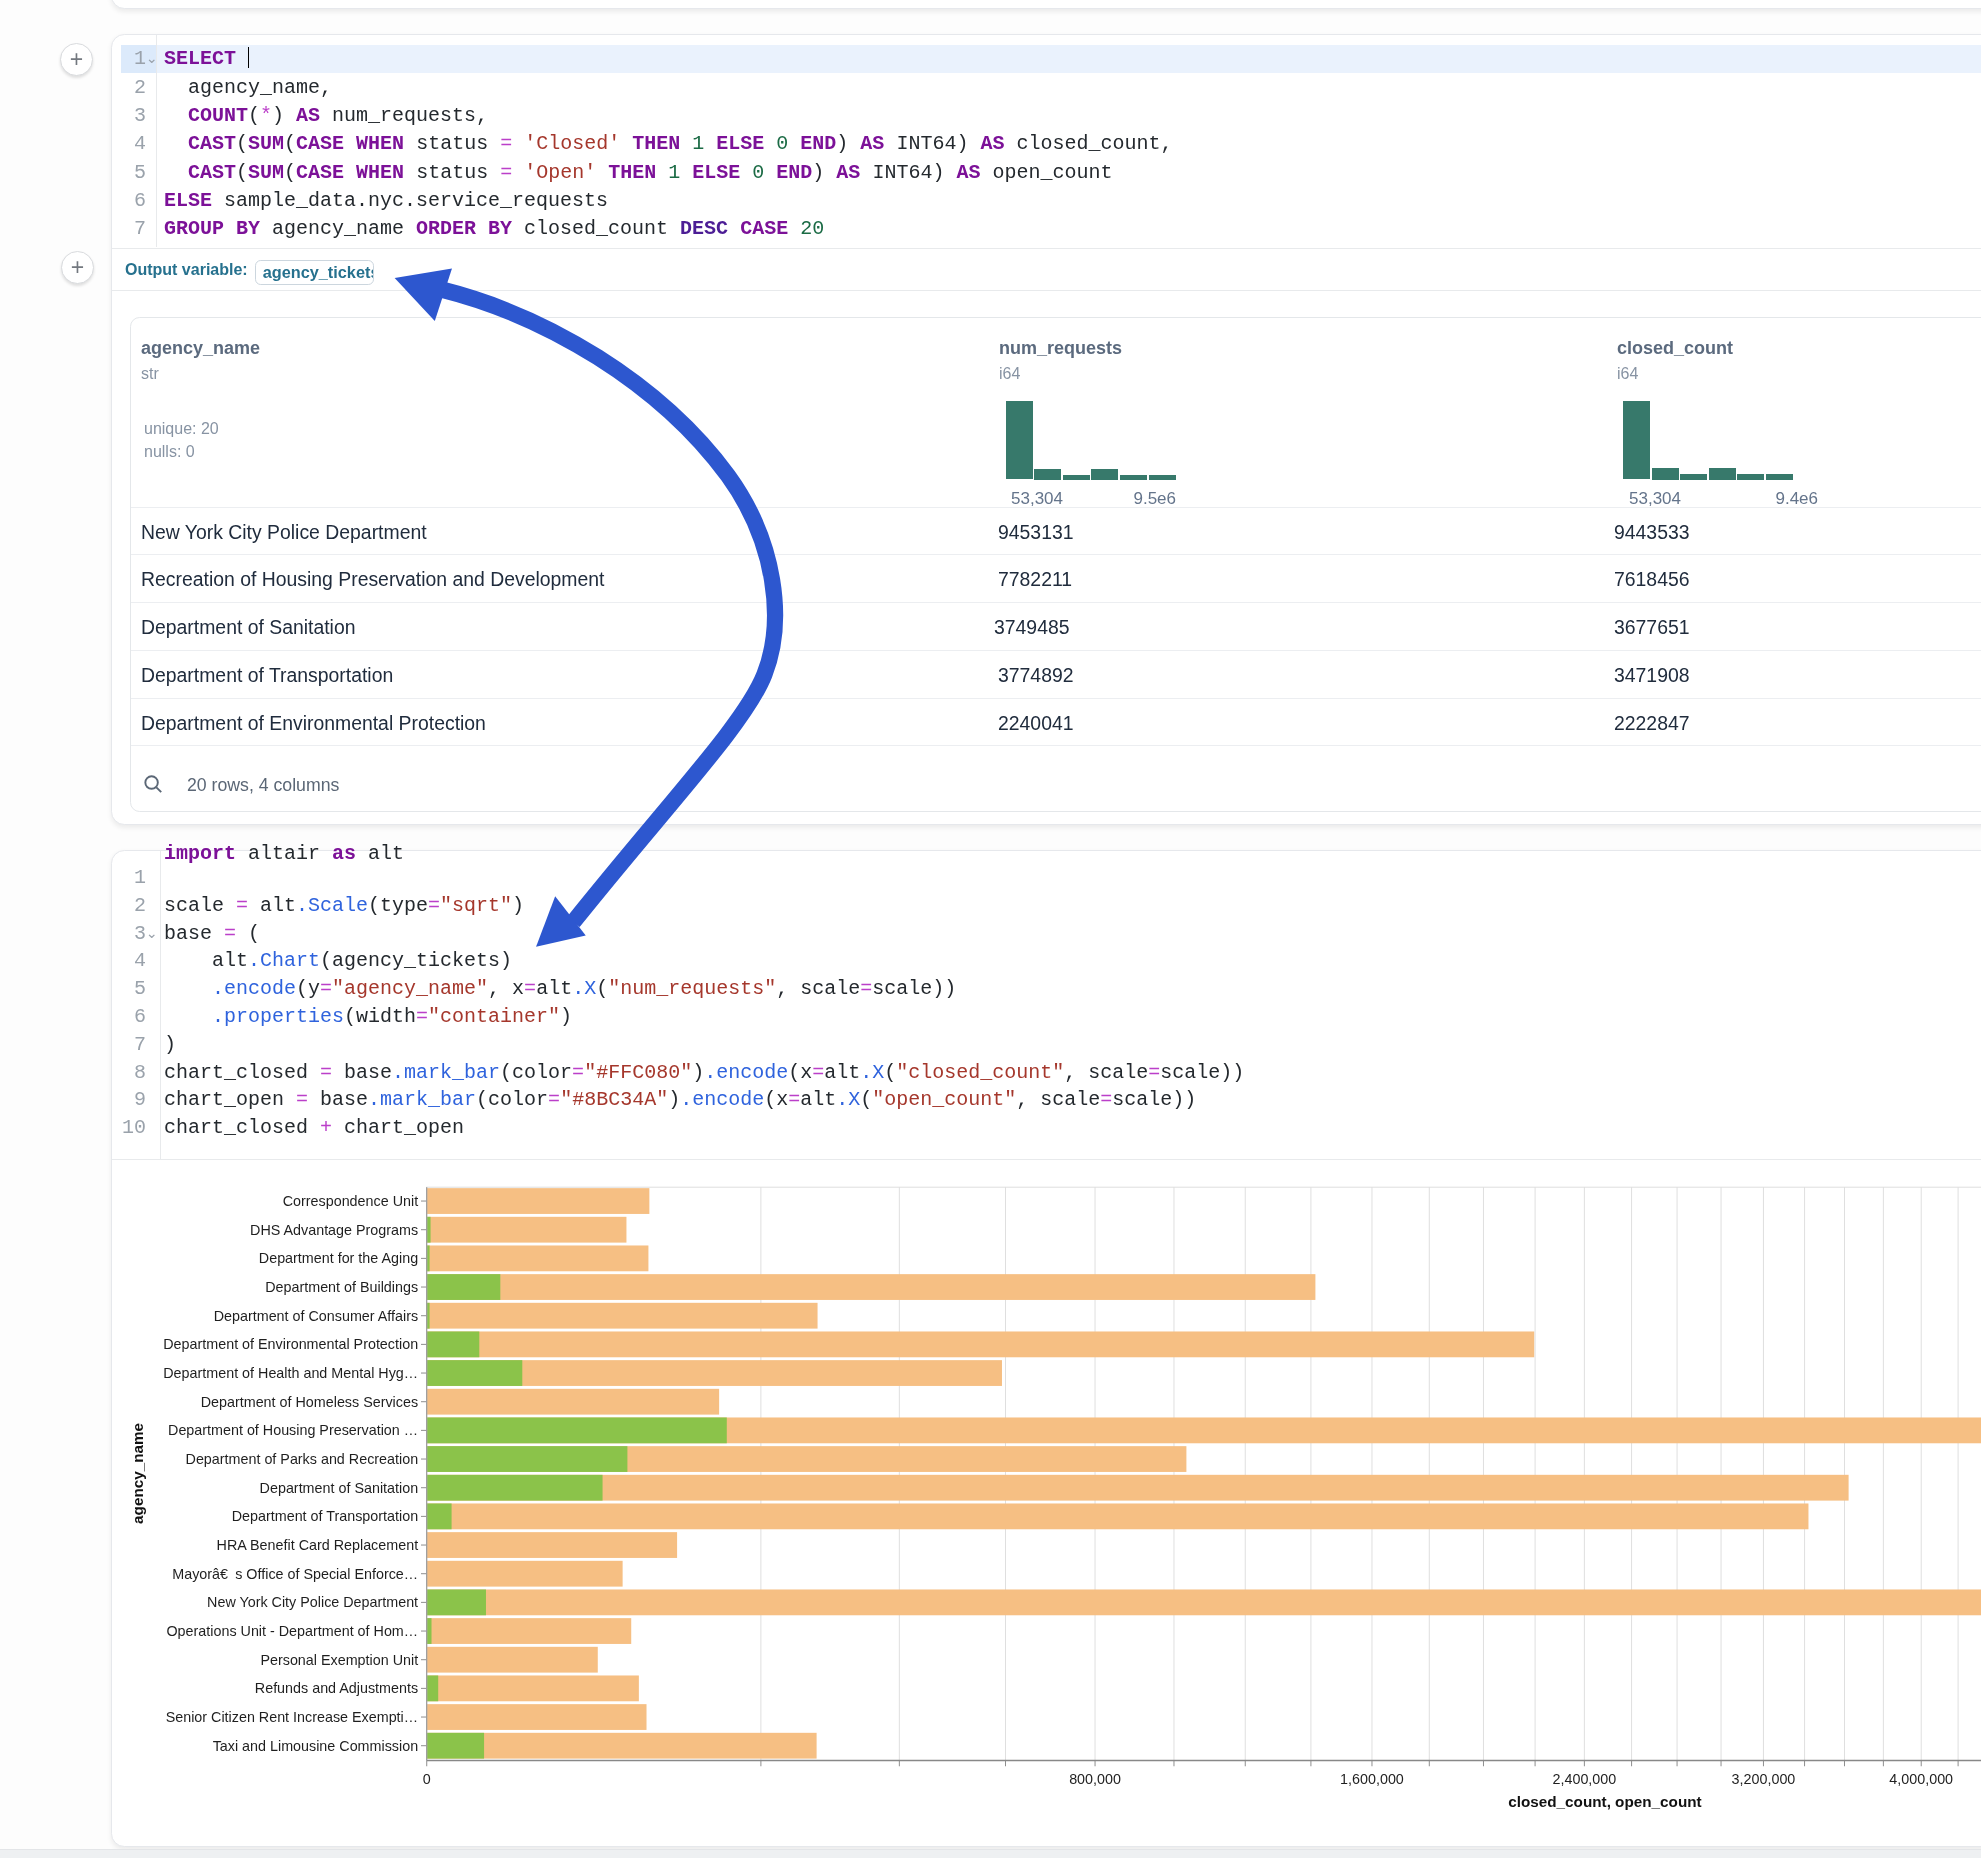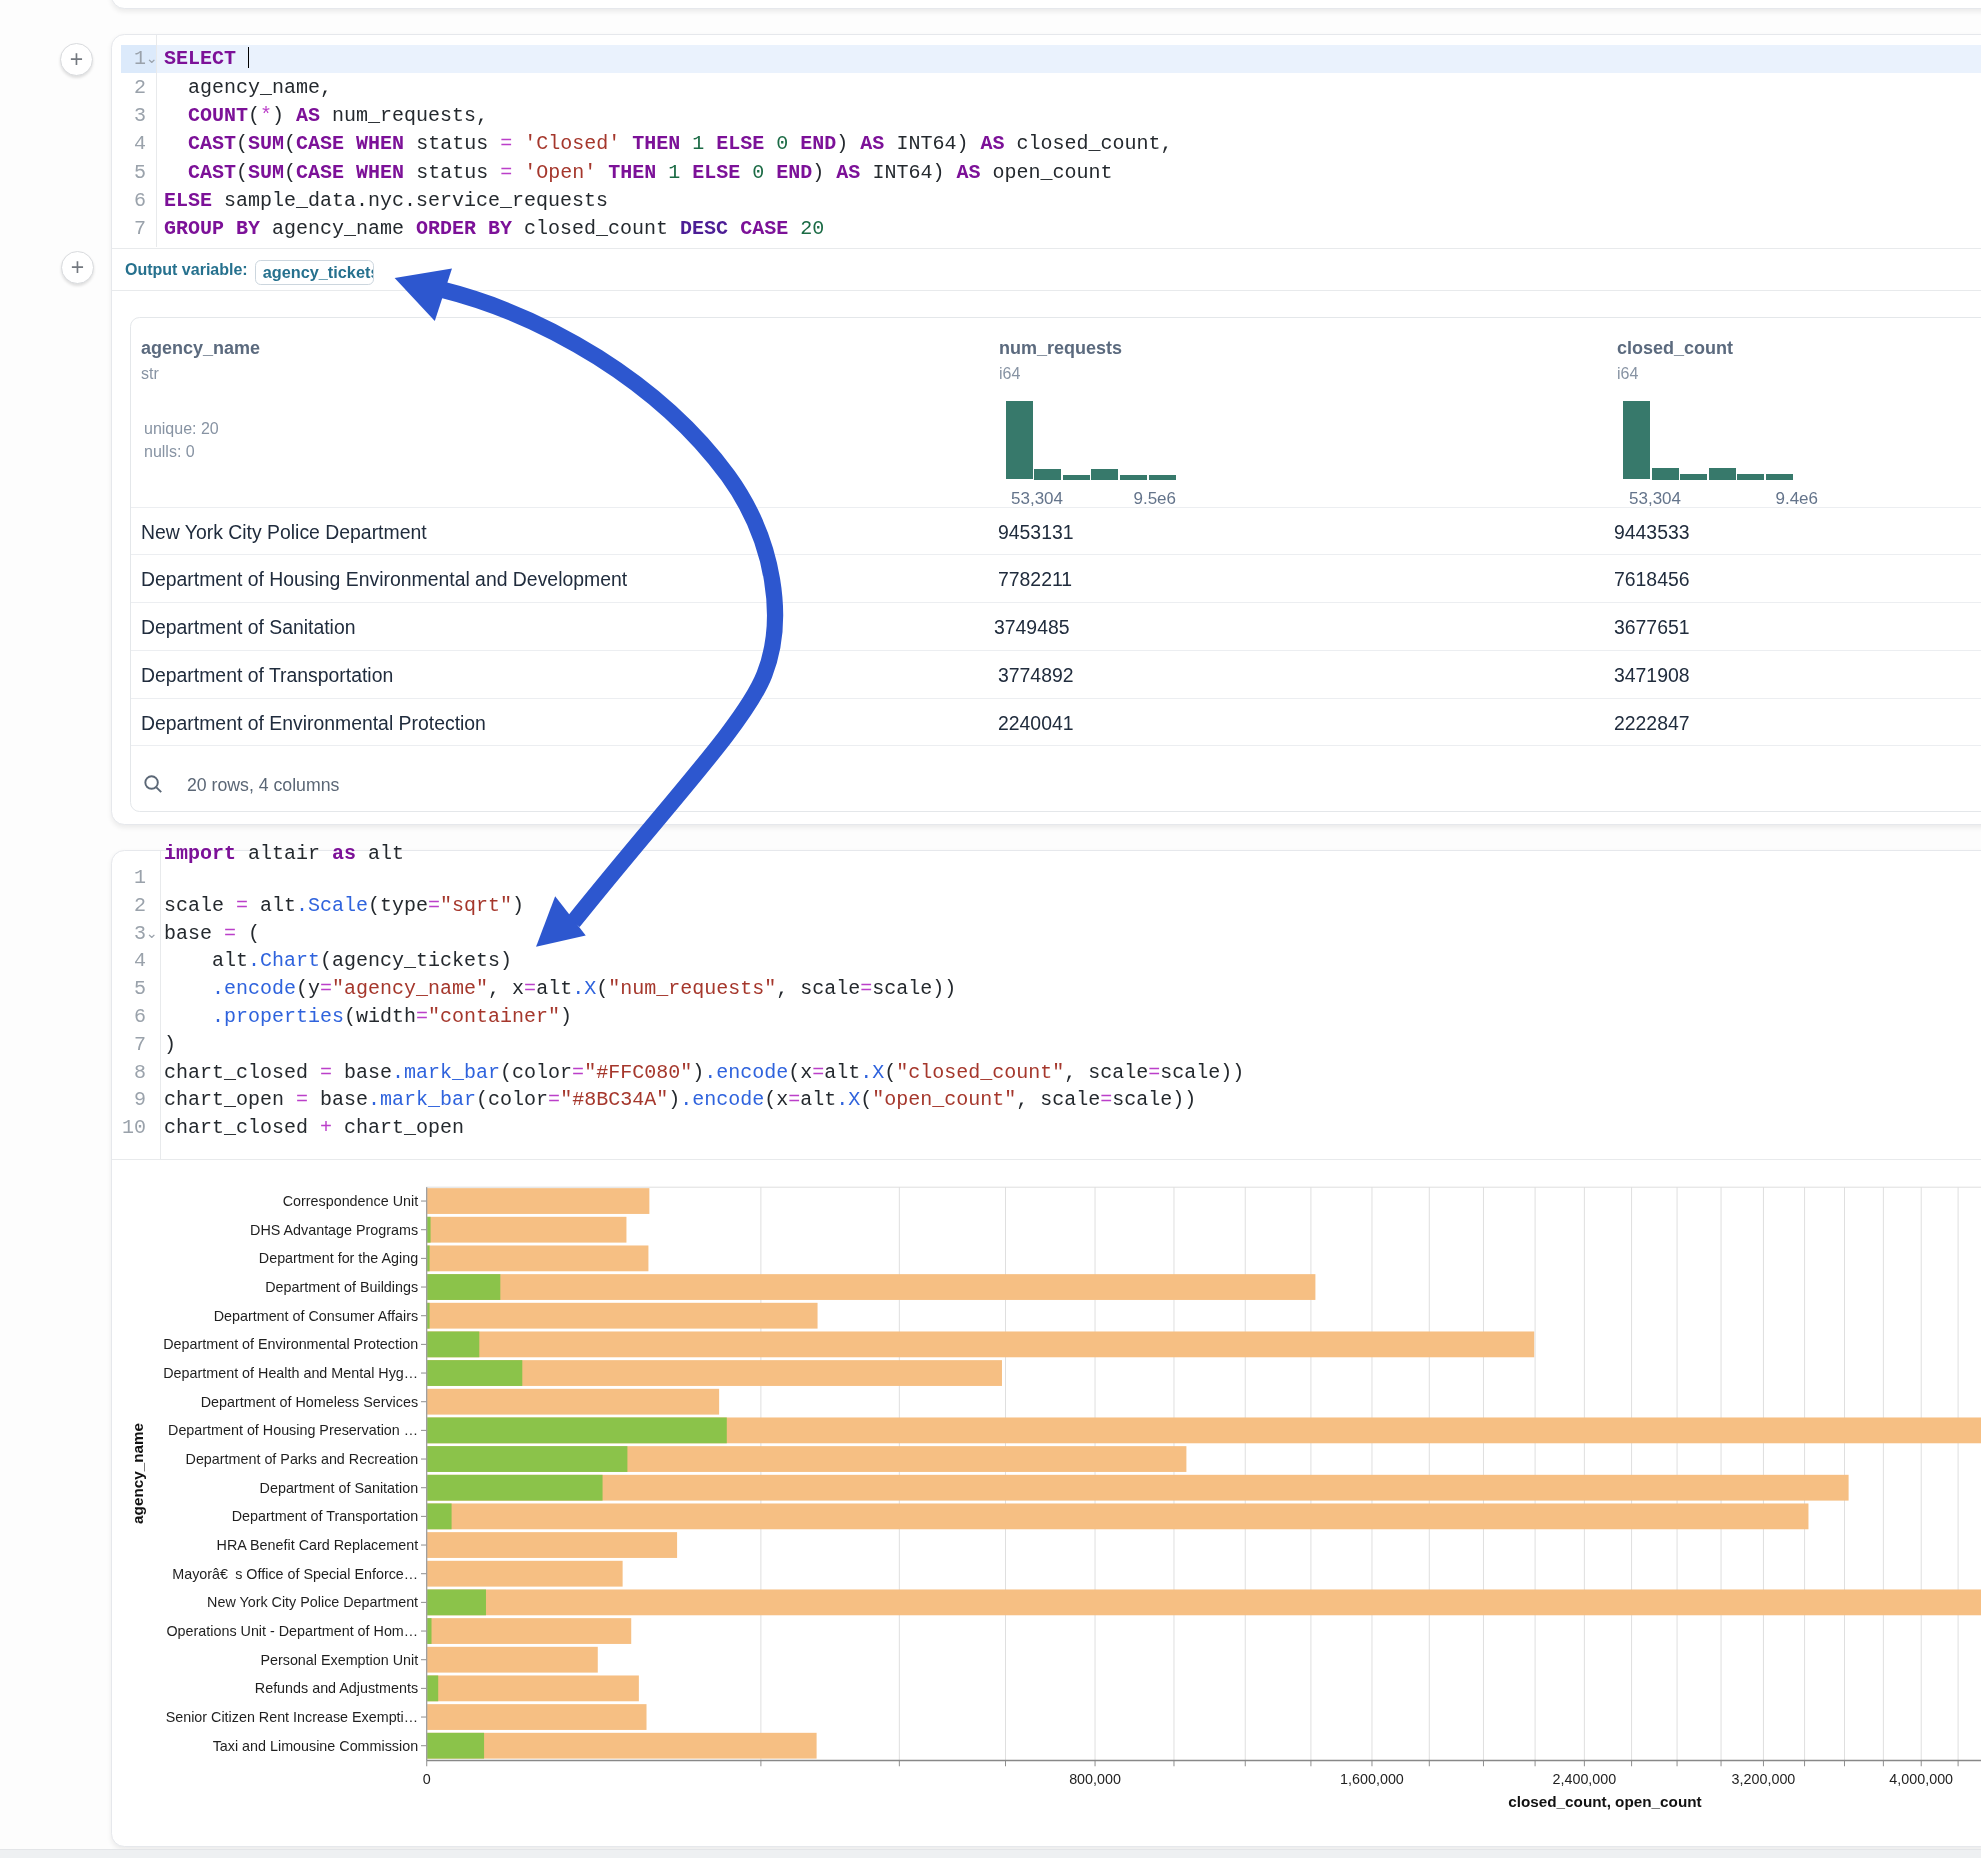--- a/index.html
+++ b/index.html
@@ -85,21 +85,21 @@
 <div style="position:absolute;left:1709px;top:468px;width:27px;height:11.5px;background:#37796b"></div>
 <div style="position:absolute;left:1737px;top:474px;width:27px;height:5.7px;background:#37796b"></div>
 <div style="position:absolute;left:1766px;top:474px;width:27px;height:5.7px;background:#37796b"></div>
 <div class="histlab" style="left:1629px;top:489px">53,304</div>
 <div class="histlab" style="left:1742px;top:489px;width:76px;text-align:right">9.4e6</div>
 <div class="sep" style="top:507px"></div>
 <div class="trow" style="top:519px;left:141px">New York City Police Department</div>
 <div class="trow" style="top:519px;left:998px">9453131</div>
 <div class="trow" style="top:519px;left:1614px">9443533</div>
 <div class="sep" style="top:554px"></div>
-<div class="trow" style="top:566px;left:141px">Department of Housing Environmental and Development</div>
+<div class="trow" style="top:566px;left:141px">Recreation of Housing Preservation and Development</div>
 <div class="trow" style="top:566px;left:998px">7782211</div>
 <div class="trow" style="top:566px;left:1614px">7618456</div>
 <div class="sep" style="top:602px"></div>
 <div class="trow" style="top:614px;left:141px">Department of Sanitation</div>
 <div class="trow" style="top:614px;left:994px">3749485</div>
 <div class="trow" style="top:614px;left:1614px">3677651</div>
 <div class="sep" style="top:650px"></div>
 <div class="trow" style="top:662px;left:141px">Department of Transportation</div>
 <div class="trow" style="top:662px;left:998px">3774892</div>
 <div class="trow" style="top:662px;left:1614px">3471908</div>

